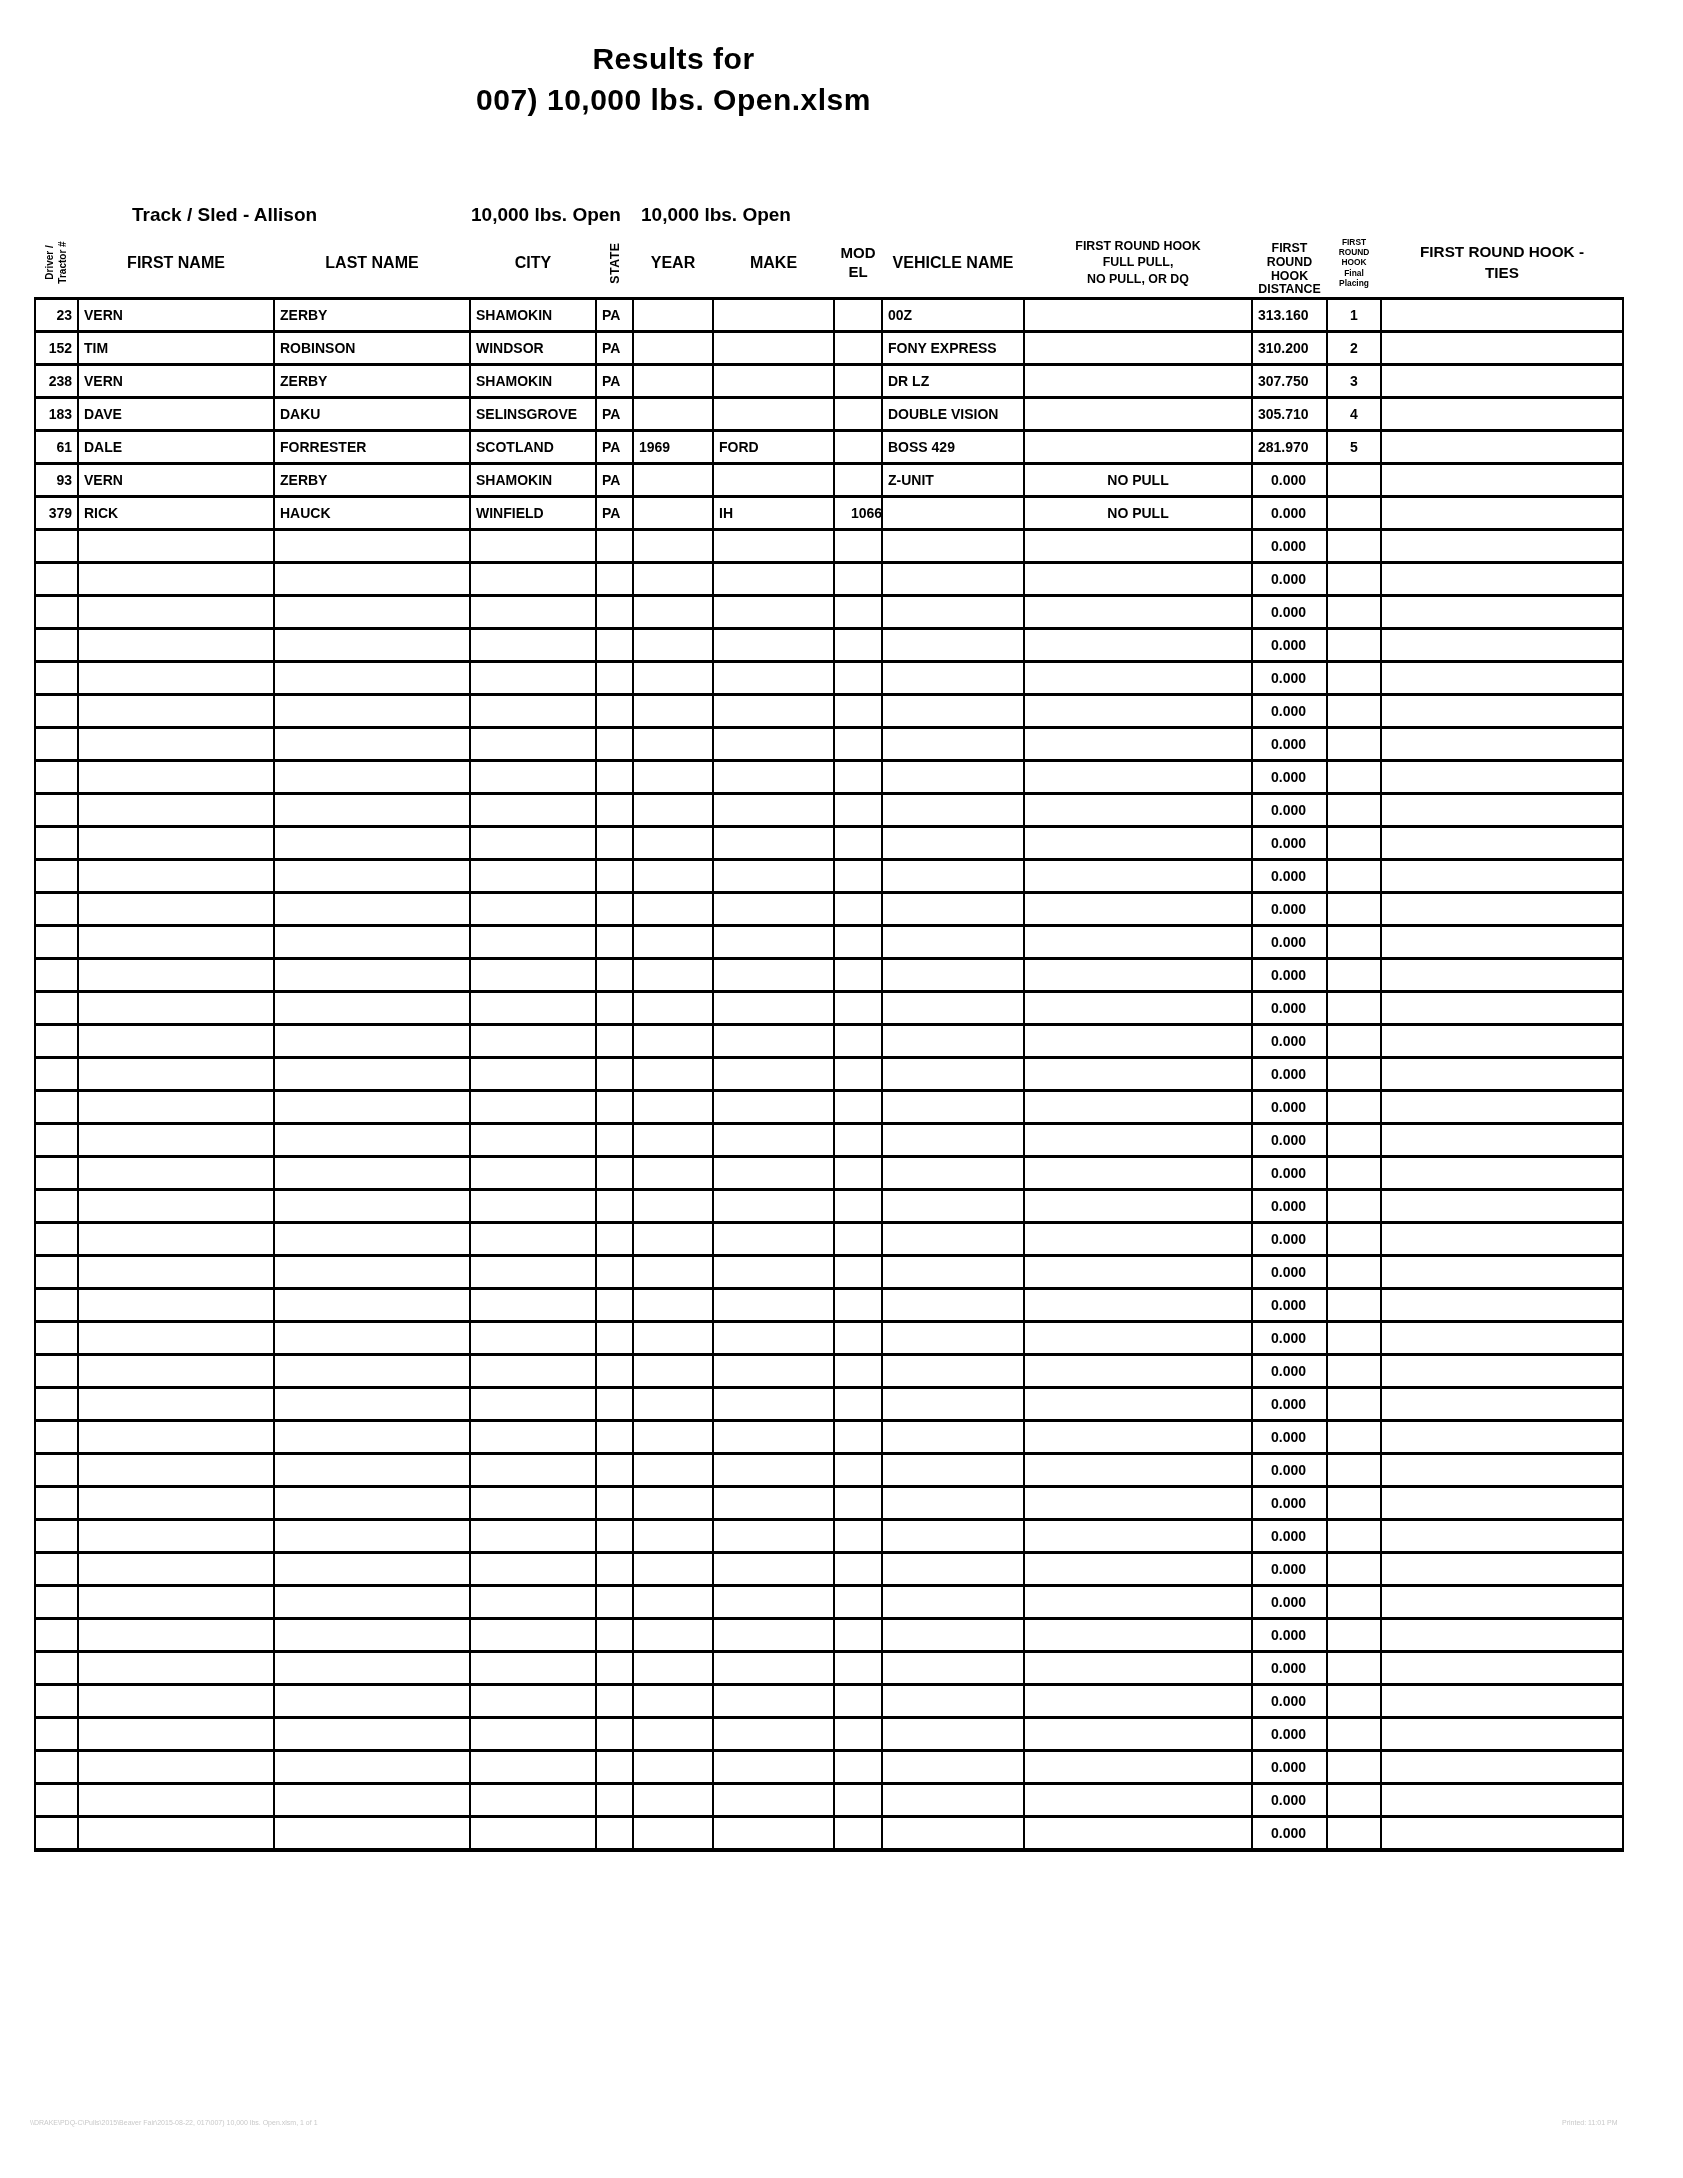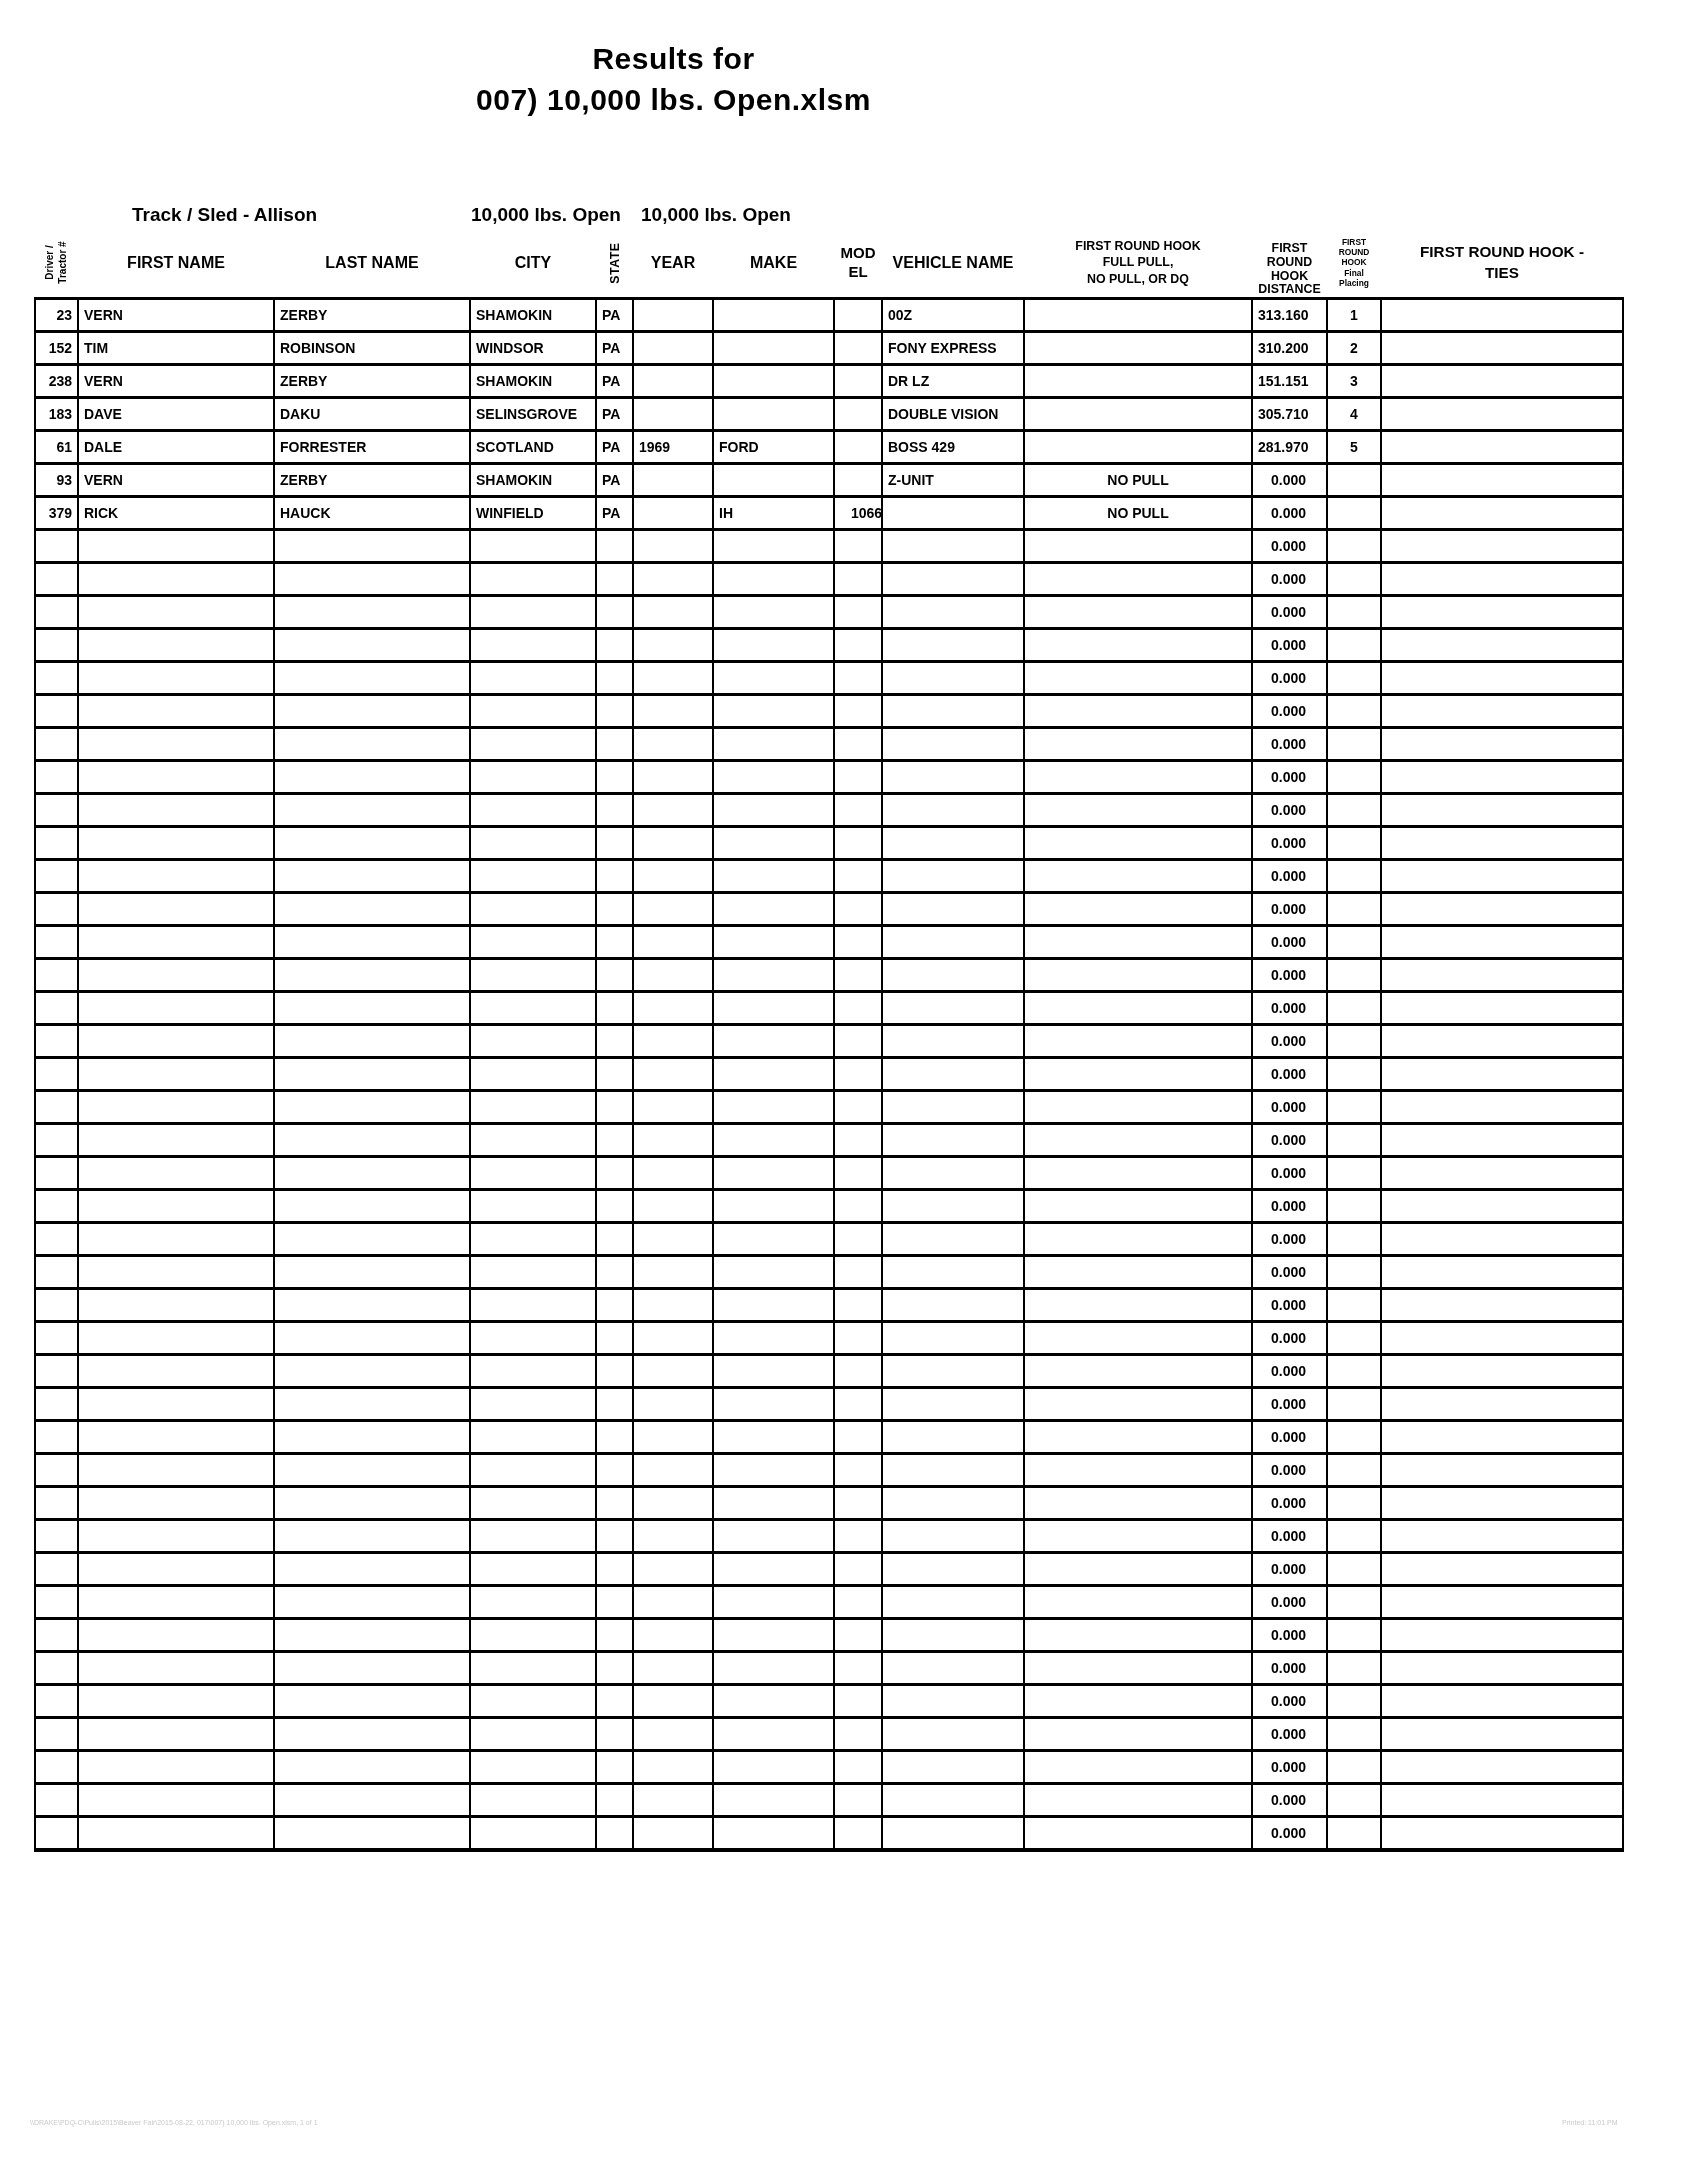--- a/index.html
+++ b/index.html
@@ -196,21 +196,21 @@
       <td class="al-right">238</td>
       <td>VERN</td>
       <td>ZERBY</td>
       <td>SHAMOKIN</td>
       <td>PA</td>
       <td></td>
       <td></td>
       <td class="c-model"></td>
       <td>DR LZ</td>
       <td class="al-center"></td>
-      <td class="c-dist">151.151</td>
+      <td class="c-dist">307.750</td>
       <td class="al-center">3</td>
       <td></td>
     </tr>
       <tr>
       <td class="al-right">183</td>
       <td>DAVE</td>
       <td>DAKU</td>
       <td>SELINSGROVE</td>
       <td>PA</td>
       <td></td>

